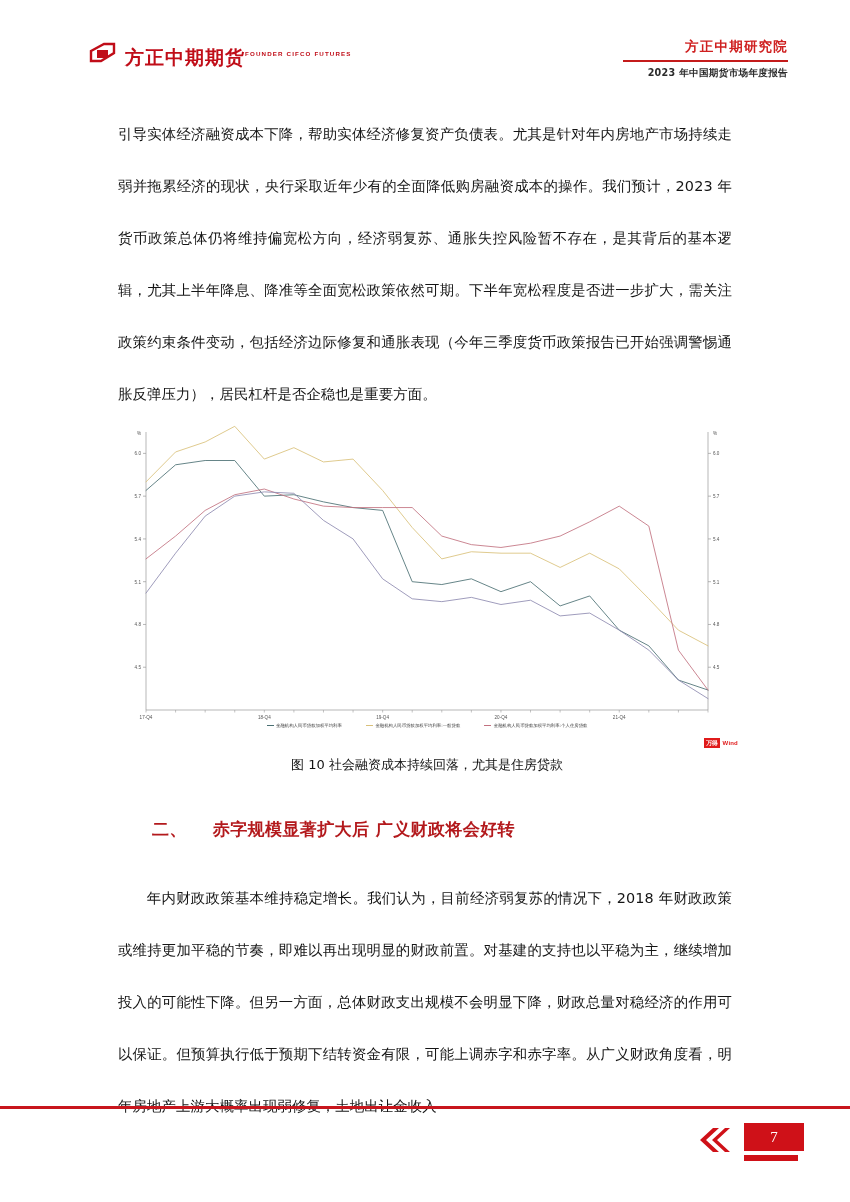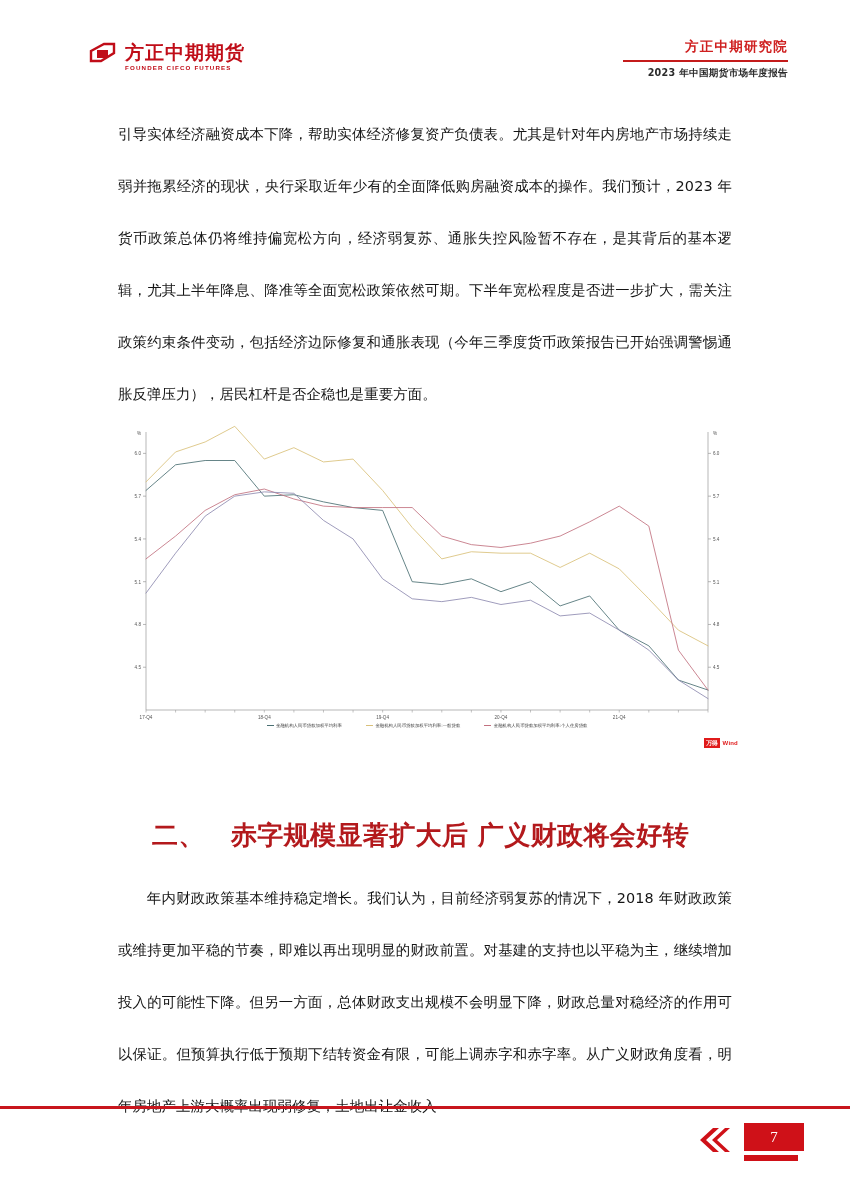--- a/index.html
+++ b/index.html
@@ -15,21 +15,21 @@
   .page { position:relative; width:850px; height:1202px; }
 
   
   .header { position:absolute; top:0; left:0; width:850px; height:100px; }
 
   .logo-wrap {
     position:absolute; left:88px; top:42px;
     display:flex; align-items:center; gap:7px;
   }
   .logo-mark { width:30px; height:30px; position:relative; flex:none; }
-  .logo-text { display:flex; flex-direction:column; line-height:1;justify-content:space-between; }
+  .logo-text { display:flex; flex-direction:row; line-height:1;justify-content:space-between; }
   .logo-cn {
     font-family:"DejaVu Sans","Liberation Sans",sans-serif;
     font-size:19px; font-weight:bold; color:#c00d18; letter-spacing:1px;
     white-space:nowrap;
   }
   .logo-en {
     font-family:"Liberation Sans", sans-serif;
     font-size:6.2px; font-weight:bold; color:#c00d18;
     letter-spacing:1.15px; margin-top:3px; white-space:nowrap;
   }
@@ -96,21 +96,21 @@
   .fig-source {
     text-align:center;
     font-family:"DejaVu Sans","Liberation Sans",sans-serif;
     font-size:13px; color:#121212; line-height:21px;
   }
 
   
   .section-heading {
     position:absolute; left:152px; top:818px; width:600px;
     font-family:"DejaVu Sans","Liberation Sans",sans-serif;
-    font-size:26px; font-weight:bold; color:#b3191c;
+    font-size:17px; font-weight:bold; color:#b3191c;
     letter-spacing:.4px; white-space:nowrap;
   }
   .sh-num { margin-right:26px; }
 
   .content2 { position:absolute; left:118px; top:872px; width:614px; }
 
   
   .footer { position:absolute; left:0; bottom:0; width:850px; height:110px; }
   .foot-rule {
     position:absolute; left:0; top:14px; width:850px; height:3px;
@@ -242,20 +242,21 @@
             <span>金融机构人民币贷款加权平均利率:个人住房贷款</span>
           </div>
         </div>
 
       <div class="wind-mark">
         <span class="wind-logo">万得</span>
         <span class="wind-name">Wind</span>
       </div>
     </div>
 
+    <div class="fig-caption">图 10   社会融资成本持续回落，尤其是住房贷款</div>
   </div>
 
   <div class="section-heading">
     <span class="sh-num">二、</span><span>赤字规模显著扩大后 广义财政将会好转</span>
   </div>
 
   <div class="content2">
     <p class="para indent">年内财政政策基本维持稳定增长。我们认为，目前经济弱复苏的情况下，2018 年财政政策或维持更加平稳的节奏，即难以再出现明显的财政前置。对基建的支持也以平稳为主，继续增加投入的可能性下降。但另一方面，总体财政支出规模不会明显下降，财政总量对稳经济的作用可以保证。但预算执行低于预期下结转资金有限，可能上调赤字和赤字率。从广义财政角度看，明年房地产上游大概率出现弱修复，土地出让金收入</p>
   </div>
 

